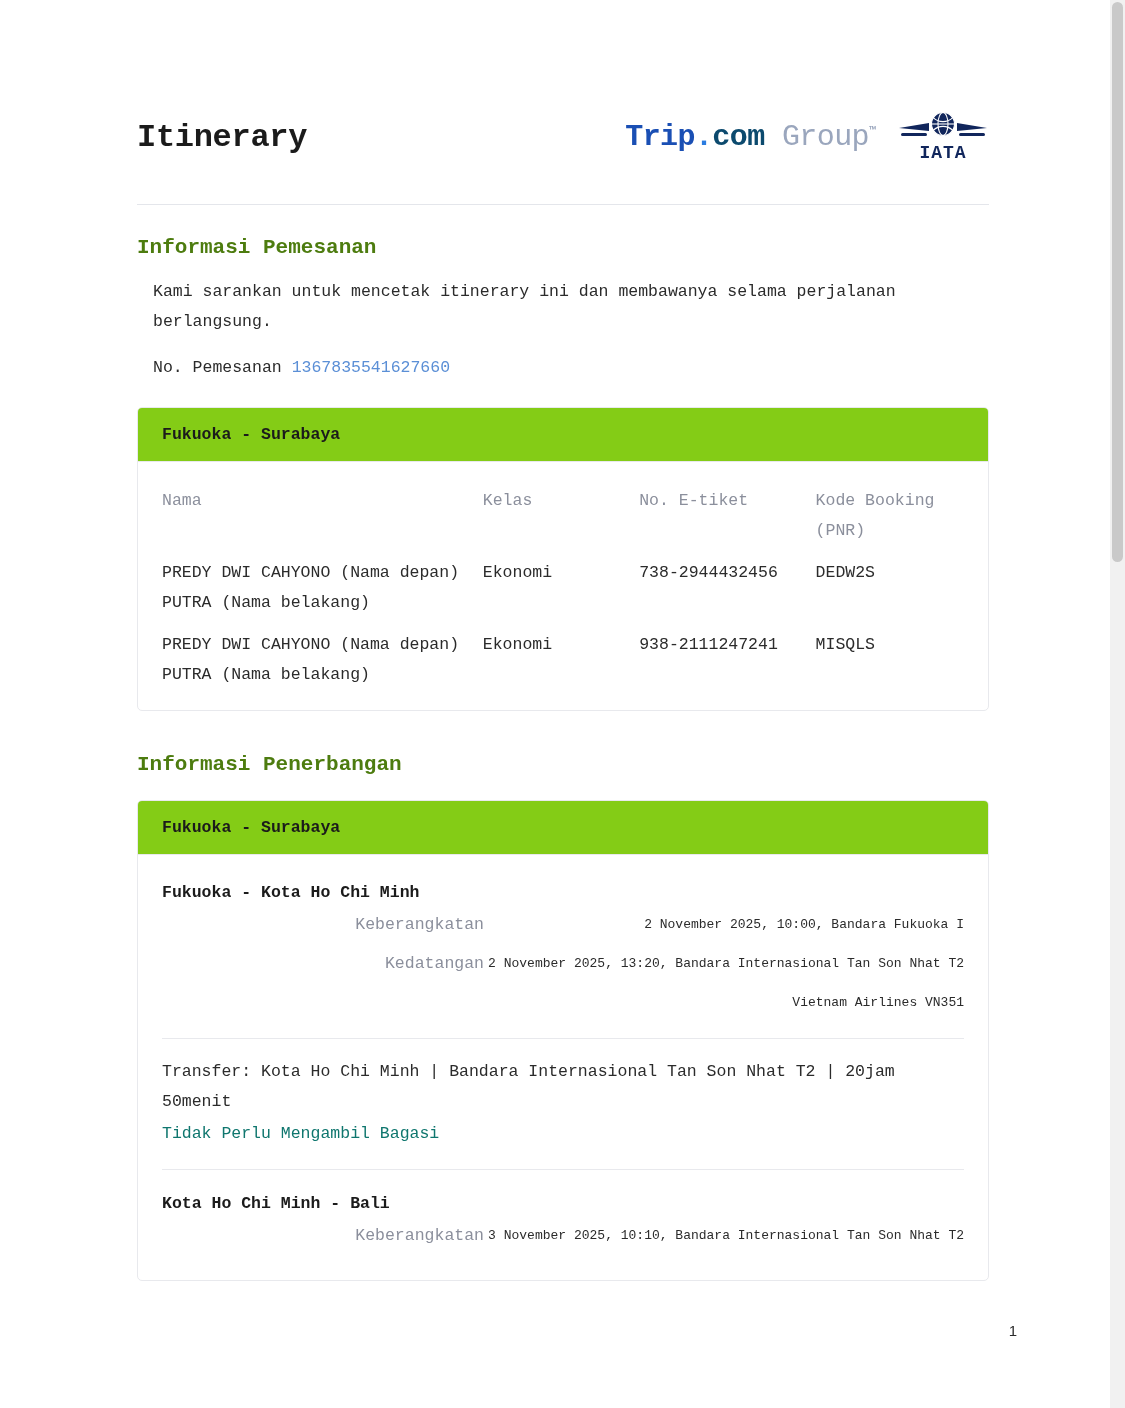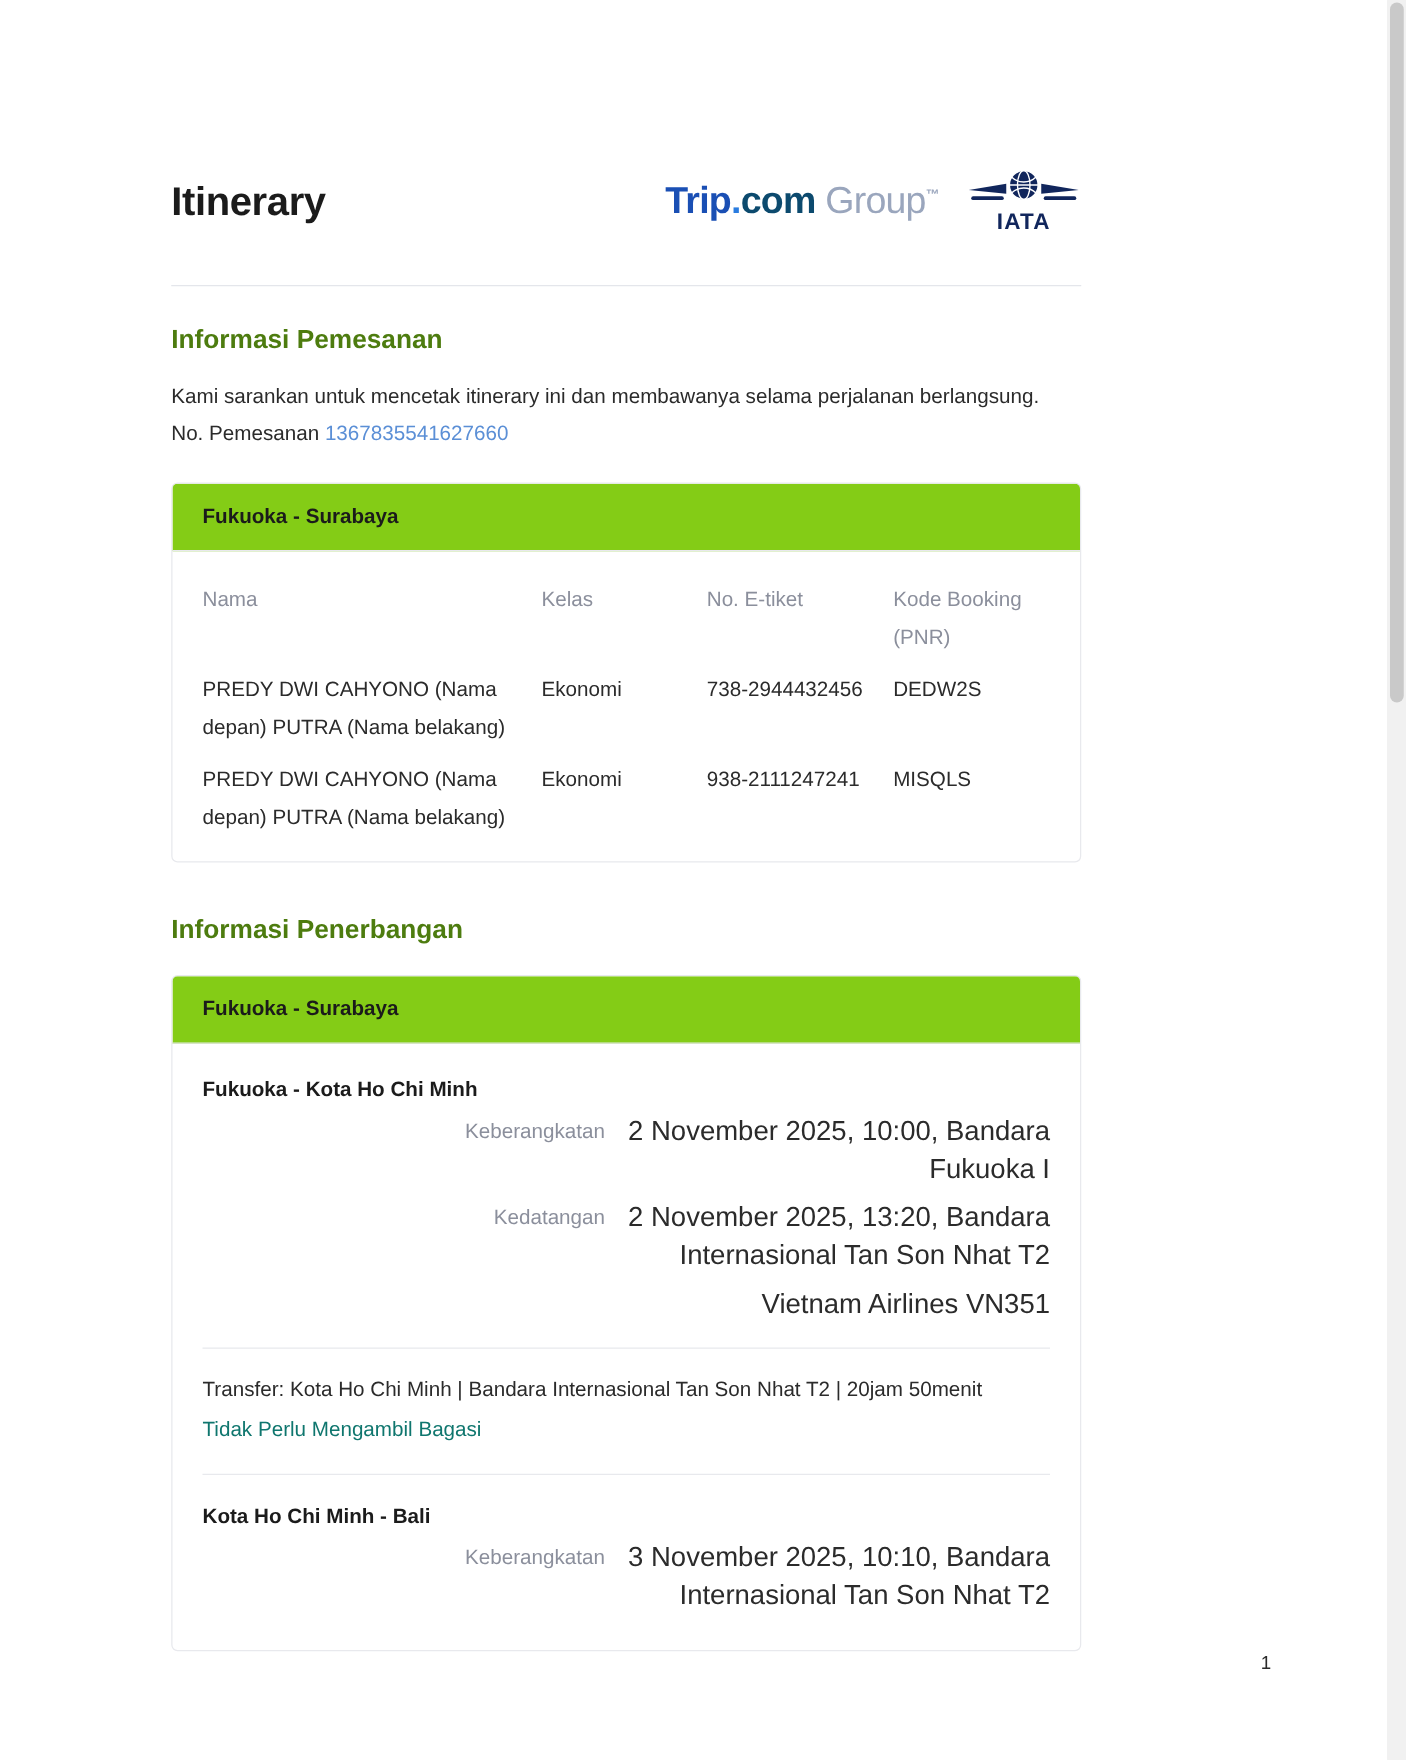--- a/index.html
+++ b/index.html
@@ -32,22 +32,23 @@
   .scrollbar-thumb {
     position: absolute;
     right: 2px; top: 2px;
     width: 11px; height: 560px;
     border-radius: 6px;
     background: #c9c9c9;
   }
   .content {
     position: absolute;
     left: 137px;
-    top: 132px;
-    width: 728px;
+    top: 108px;
+    width: 852px;
+    font-family: Liberation Mono, monospace;
   }
 
   
   .doc-header {
     display: flex;
     align-items: center;
     justify-content: space-between;
     padding-bottom: 38px;
     border-bottom: 1px solid #e4e6eb;
   }
@@ -97,21 +98,21 @@
   .section-title {
     font-size: 21px;
     font-weight: bold;
     color: #4d7c0f;
     margin: 31px 0 18px 0;
   }
   .para {
     font-size: 16.5px;
     color: #2b2b2b;
     line-height: 30px;
-    margin: 0;
+    margin: 16px;
   }
   .booking-no-label { color: #2b2b2b; }
   .booking-no-value { color: #5b8fd6; }
 
   .card {
     border: 1px solid #e8e9ed;
     border-radius: 5px;
     margin-top: 24px;
     overflow: hidden;
     background: #fff;
@@ -170,21 +171,21 @@
   .kv-key {
     width: 322px;
     flex: 0 0 322px;
     color: #8b8f9c;
     font-size: 16.5px;
     line-height: 30px;
   }
   .kv-val {
     flex: 1;
     color: #2b2b2b;
-    font-size: 22px;
+    font-size: 13px;
     line-height: 30px;
   }
   .divider {
     border-top: 1px solid #e8e9ed;
     margin: 20px 0 0 0;
   }
   .transfer-line {
     font-size: 16.5px;
     color: #2b2b2b;
     line-height: 30px;

